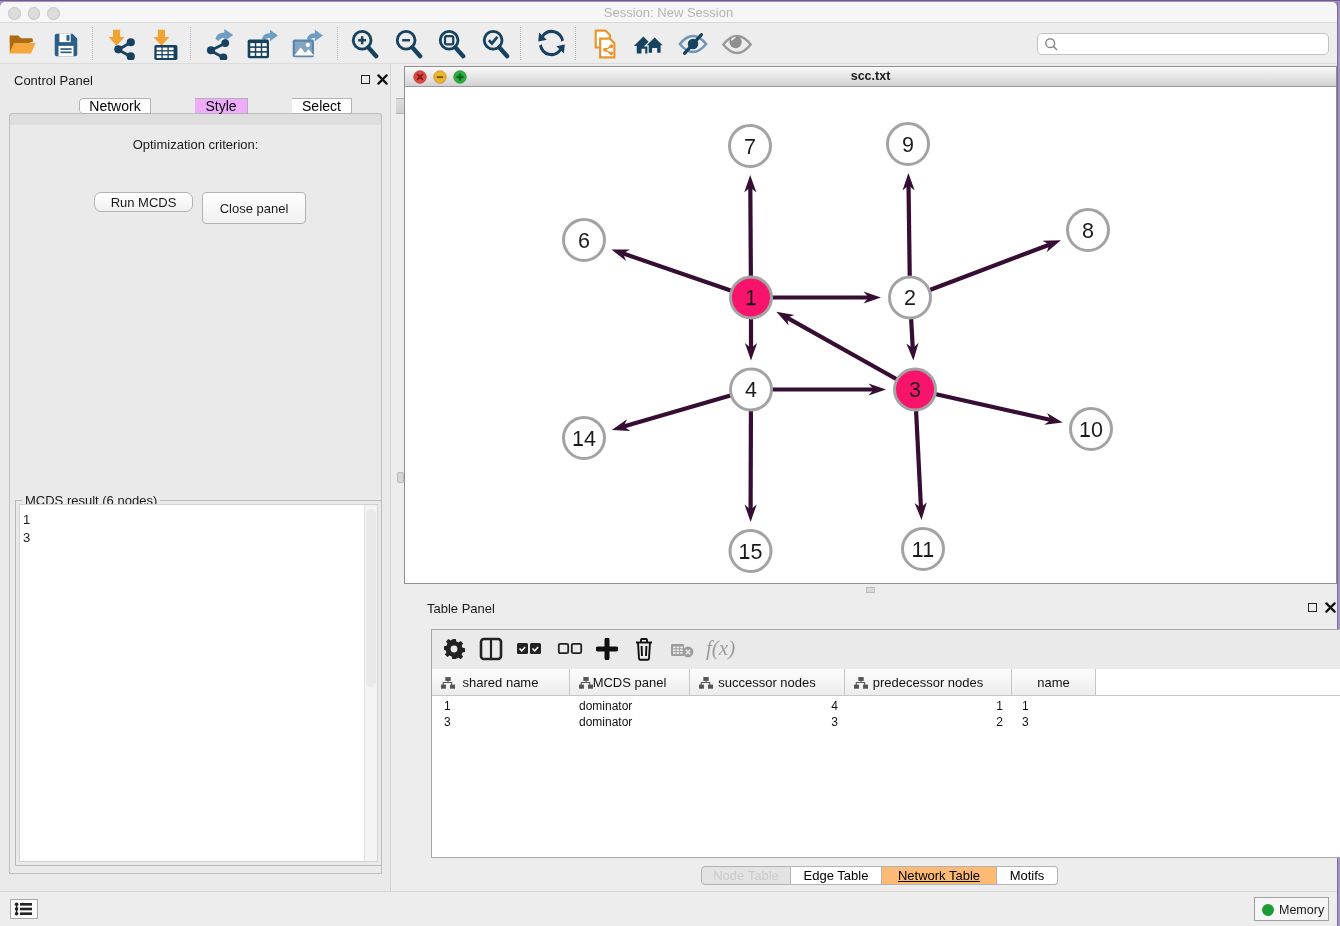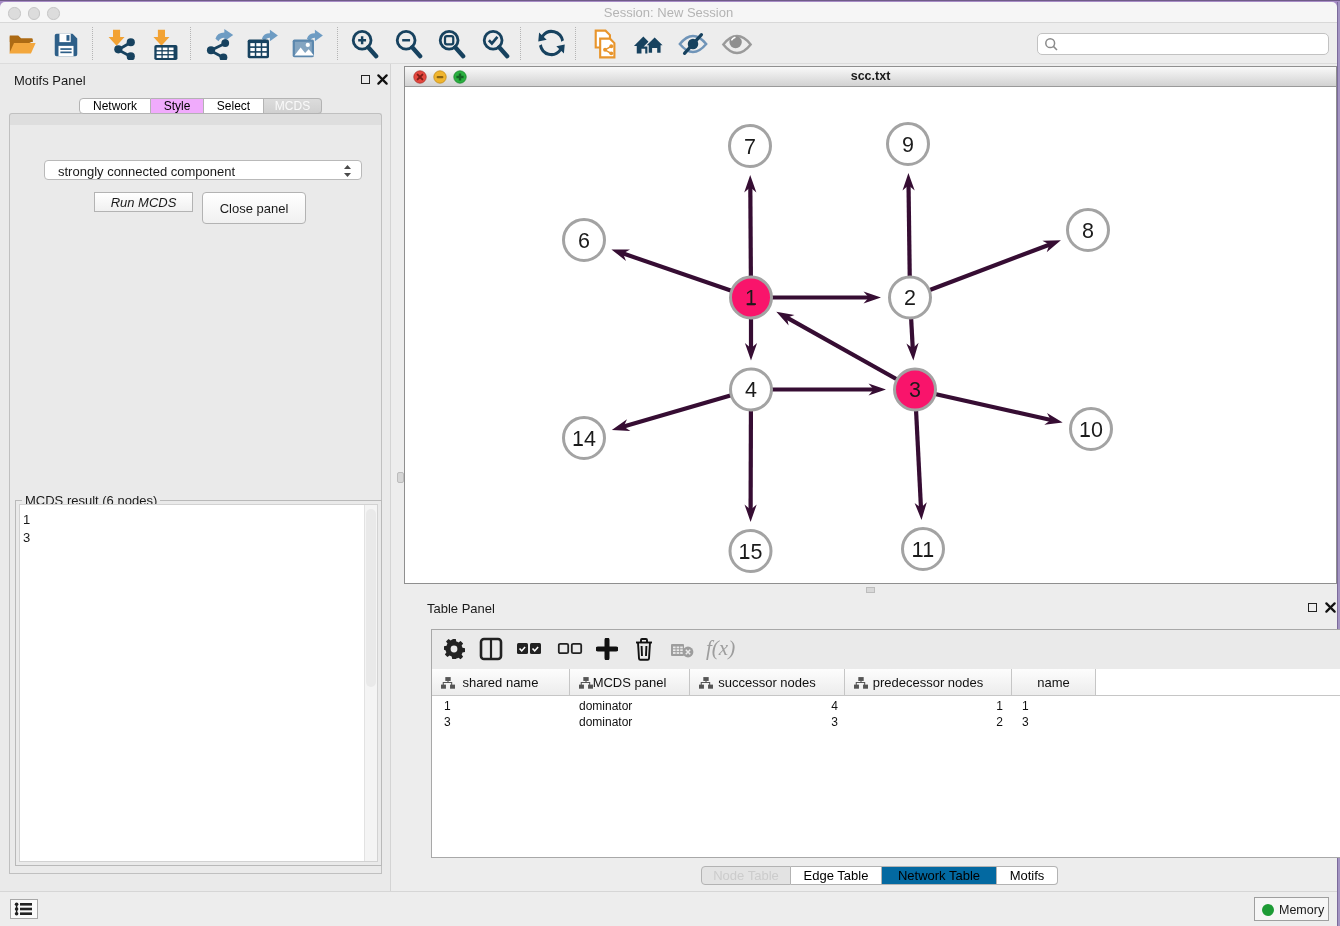--- a/index.html
+++ b/index.html
@@ -203,45 +203,40 @@
   <div style="position:absolute;left:1037px;top:10px;width:292px;height:22px;background:#fff;border:1px solid #c2c2c2;border-radius:5px;"></div>
   <svg style="position:absolute;left:1044px;top:14px;" width="15" height="15" viewBox="0 0 15 15">
     <g stroke="#8a8a8a" fill="none" stroke-width="1.5">
       <circle cx="6.2" cy="6.2" r="4.4"></circle>
       <path d="M9.4,9.4 L13,13"></path>
     </g>
   </svg>
 </div>
 
 <div class="abs" id="cpanel" style="left:0;top:64px;width:391px;height:827px;background:#eaeaea;border-right:1px solid #d4d4d4;">
-  <div class="abs txt13" style="left:14px;top:9px;">Motifs Panel</div>
+  <div class="abs txt13" style="left:14px;top:9px;">Control Panel</div>
   <div class="abs" style="left:361px;top:11px;width:9px;height:9px;border:1.6px solid #222;"></div>
   <svg class="abs" style="left:377px;top:10px;" width="11" height="11" viewBox="0 0 12 12">
     <path d="M1.5,1.5 L10.5,10.5 M10.5,1.5 L1.5,10.5" stroke="#111" stroke-width="2.4" stroke-linecap="round"></path>
   </svg>
 
   <div class="abs" style="left:9px;top:49px;width:373px;height:12px;background:#dedede;border:1px solid #c0c0c0;border-bottom:none;border-radius:3px 3px 0 0;"></div>
   <div class="abs" style="left:9px;top:61px;width:373px;height:749px;background:#eaeaea;border:1px solid #c0c0c0;border-top:none;"></div>
 
-  <div class="abs" style="left:79px;top:34px;height:16px;display:flex;font-size:12px;">
+  <div class="abs" style="left:79px;top:34px;height:16px;display:flex;font-size:14px;gap:44px;">
     <div style="width:72px;background:#fff;border:1px solid #b3b3b3;border-radius:4px 0 0 4px;display:flex;align-items:center;justify-content:center;">Network</div>
     <div style="width:53px;background:#f0abfc;border:1px solid #b3b3b3;border-left:none;display:flex;align-items:center;justify-content:center;">Style</div>
     <div style="width:60px;background:#fff;border:1px solid #b3b3b3;border-left:none;display:flex;align-items:center;justify-content:center;">Select</div>
     <div style="width:58px;background:linear-gradient(#dcdcdc,#d0d0d0);border:1px solid #b3b3b3;border-left:none;border-radius:0 4px 4px 0;display:flex;align-items:center;justify-content:center;color:#fafafa;">MCDS</div>
   </div>
 
-
-  <div class="abs" style="left:44px;top:96px;width:318px;height:20px;background:#fff;border:1px solid #b9b9b9;border-radius:4px;">
-    <div class="txt13" style="position:absolute;left:13px;top:3px;">strongly connected component</div>
-    <svg style="position:absolute;right:8px;top:3px;" width="11" height="14" viewBox="0 0 11 14">
-      <path d="M2,5 L5.5,1 L9,5 Z M2,9 L5.5,13 L9,9 Z" fill="#4a4a4a"></path>
-    </svg>
-  </div>
-
-  <div class="abs txt13" style="left:94px;top:128px;width:99px;height:20px;background:linear-gradient(#ffffff,#f0f0f0);border:1px solid #b3b3b3;border-radius:0;display:flex;align-items:center;justify-content:center;font-style:italic;">Run MCDS</div>
+  <div class="abs txt13" style="left:0;top:73px;width:391px;text-align:center;">Optimization criterion:</div>
+
+
+  <div class="abs txt13" style="left:94px;top:128px;width:99px;height:20px;background:linear-gradient(#ffffff,#f0f0f0);border:1px solid #b3b3b3;border-radius:7px;display:flex;align-items:center;justify-content:center;">Run MCDS</div>
   <div class="abs txt13" style="left:202px;top:128px;width:104px;height:32px;background:linear-gradient(#ffffff,#f0f0f0);border:1px solid #b3b3b3;border-radius:4px;display:flex;align-items:center;justify-content:center;">Close panel</div>
 
   <div class="abs" style="left:15px;top:436px;width:367px;height:366px;border:1px solid #b9b9b9;"></div>
   <div class="abs txt13" style="left:22px;top:429px;background:#eaeaea;padding:0 3px;">MCDS result (6 nodes)</div>
   <div class="abs" style="left:19px;top:440px;width:359px;height:358px;background:#fff;border:1px solid #d2d2d2;"></div>
   <div class="abs" style="left:364px;top:441px;width:13px;height:356px;background:#f4f4f4;border-left:1px solid #e2e2e2;"></div>
   <div class="abs" style="left:365.5px;top:445px;width:10px;height:178px;background:#e9e9e9;border-radius:5px;"></div>
   <div class="abs txt13" style="left:23px;top:447px;line-height:18px;">1<br>3</div>
 
   <div class="abs" style="left:397px;top:408px;width:7px;height:11px;background:#d6d6d6;border:1px solid #bcbcbc;border-radius:2px;"></div>
@@ -438,21 +433,21 @@
     <div class="abs rowt" style="left:12px;top:85px;">3</div>
     <div class="abs rowt" style="left:147px;top:85px;">dominator</div>
     <div class="abs rowt" style="left:258px;top:85px;width:148px;text-align:right;">3</div>
     <div class="abs rowt" style="left:413px;top:85px;width:158px;text-align:right;">2</div>
     <div class="abs rowt" style="left:590px;top:85px;">3</div>
   </div>
 
   <div class="abs" style="left:301px;top:275px;height:19px;display:flex;font-size:13px;">
     <div style="width:90px;background:#e3e3e3;border:1px solid #b3b3b3;border-radius:4px 0 0 4px;display:flex;align-items:center;justify-content:center;color:#cccccc;">Node Table</div>
     <div style="width:91px;background:#fff;border:1px solid #b3b3b3;border-left:none;display:flex;align-items:center;justify-content:center;">Edge Table</div>
-    <div style="width:115px;background:#0369a1;border:1px solid #b3b3b3;border-left:none;display:flex;align-items:center;justify-content:center;">Network Table</div>
+    <div style="width:115px;background:#fdba74;border:1px solid #b3b3b3;border-left:none;display:flex;align-items:center;justify-content:center;text-decoration:underline;">Network Table</div>
     <div style="width:61px;background:#fff;border:1px solid #b3b3b3;border-left:none;border-radius:0 4px 4px 0;display:flex;align-items:center;justify-content:center;">Motifs</div>
   </div>
 </div>
 
 <div class="abs" style="left:0;top:891px;width:1337px;height:35px;background:#ededed;border-top:1px solid #d6d6d6;"></div>
 <div class="abs" style="left:10px;top:899px;width:28px;height:20px;background:#fafafa;border:1px solid #a8a8a8;"></div>
 <svg class="abs" style="left:14px;top:902px;" width="20" height="14" viewBox="0 0 20 14">
   <g fill="#222">
       <circle cx="2.6" cy="2.2" r="1.8"></circle>
       <circle cx="2.6" cy="7" r="1.8"></circle>

